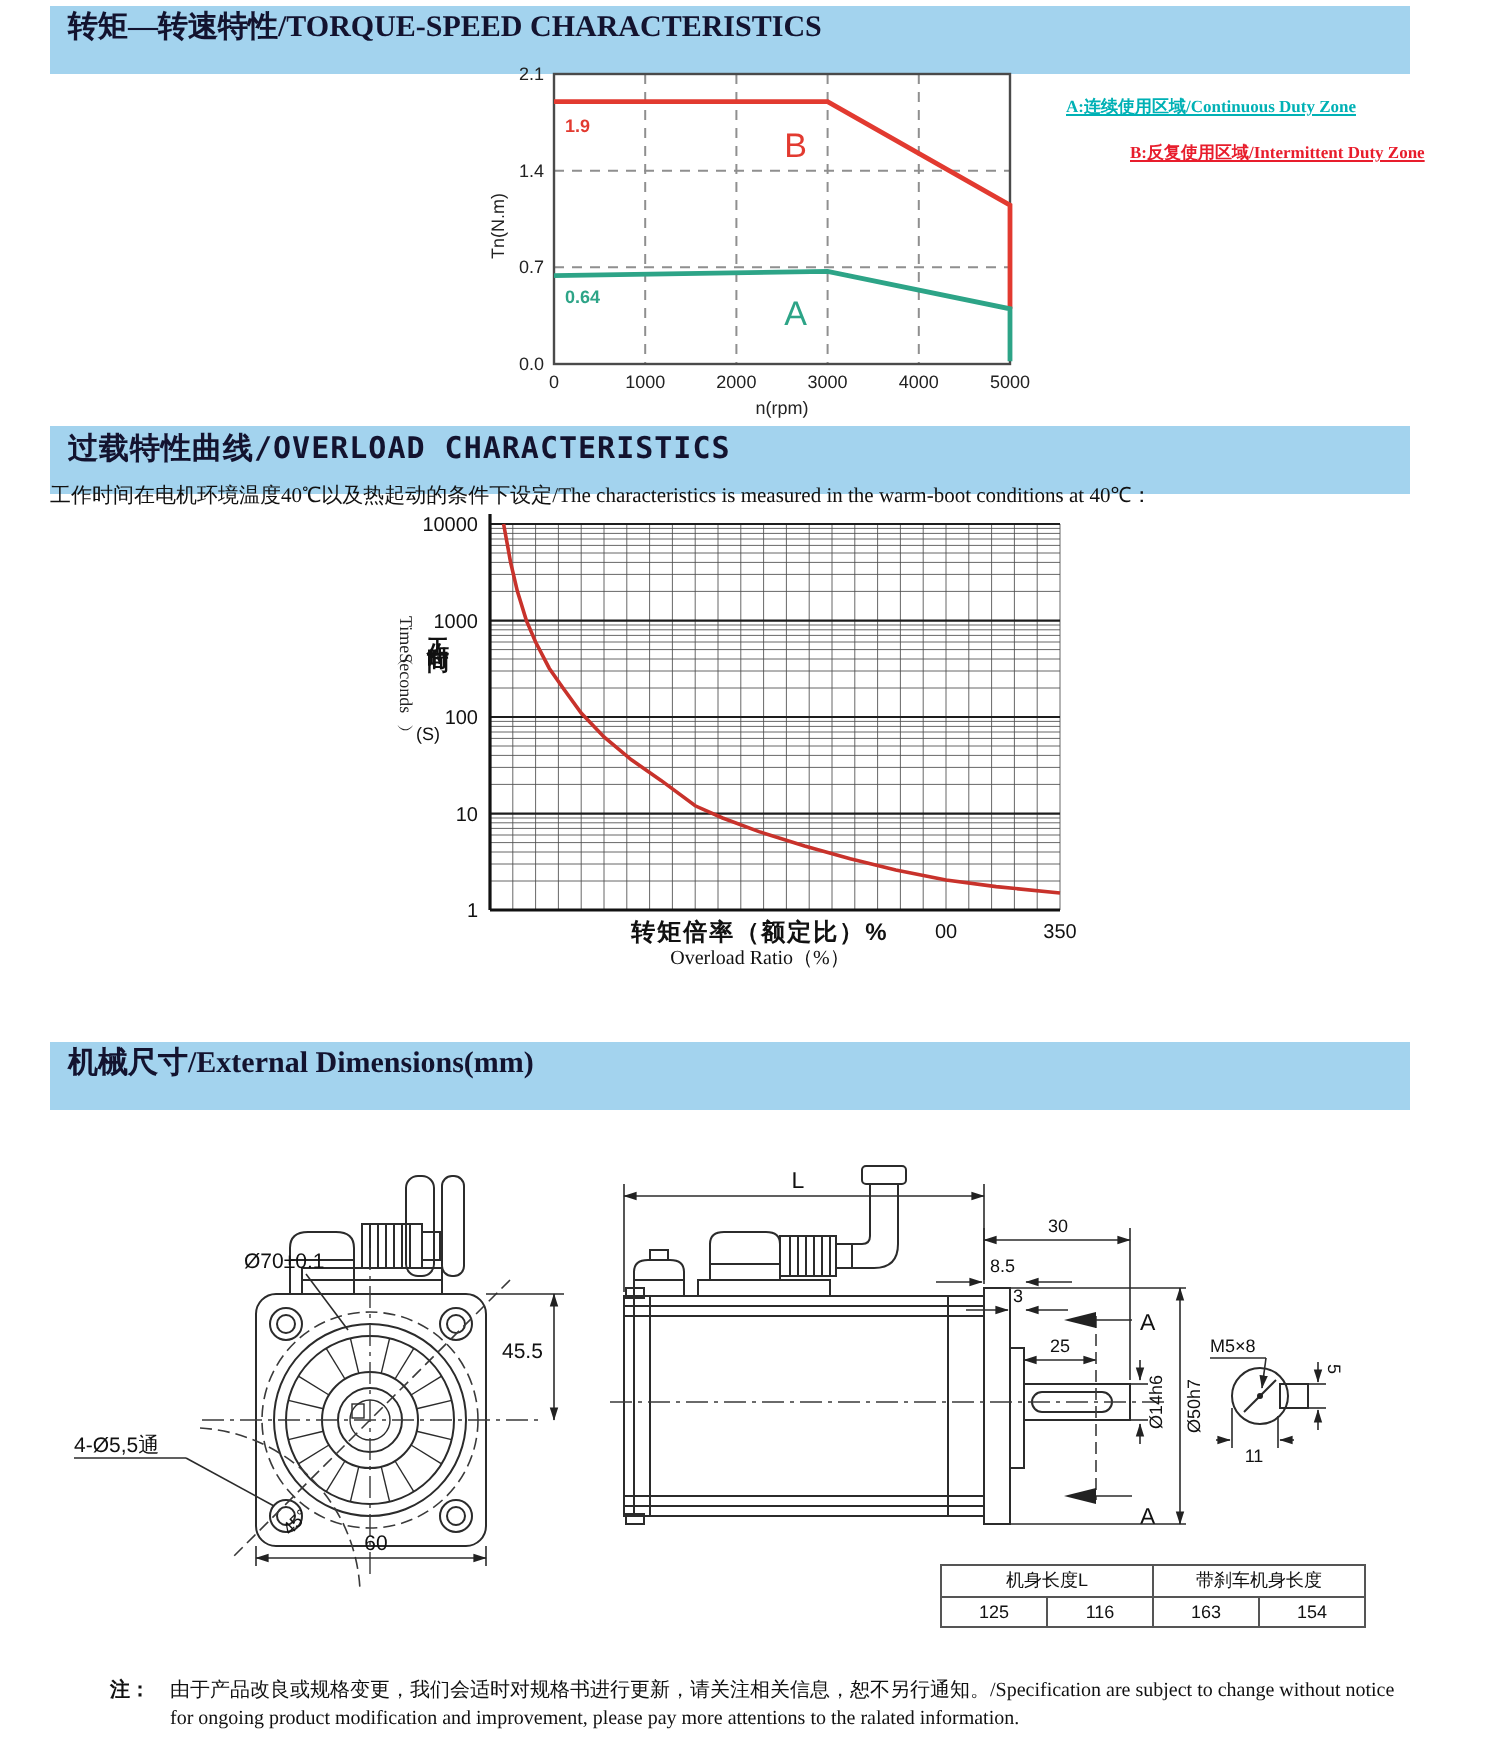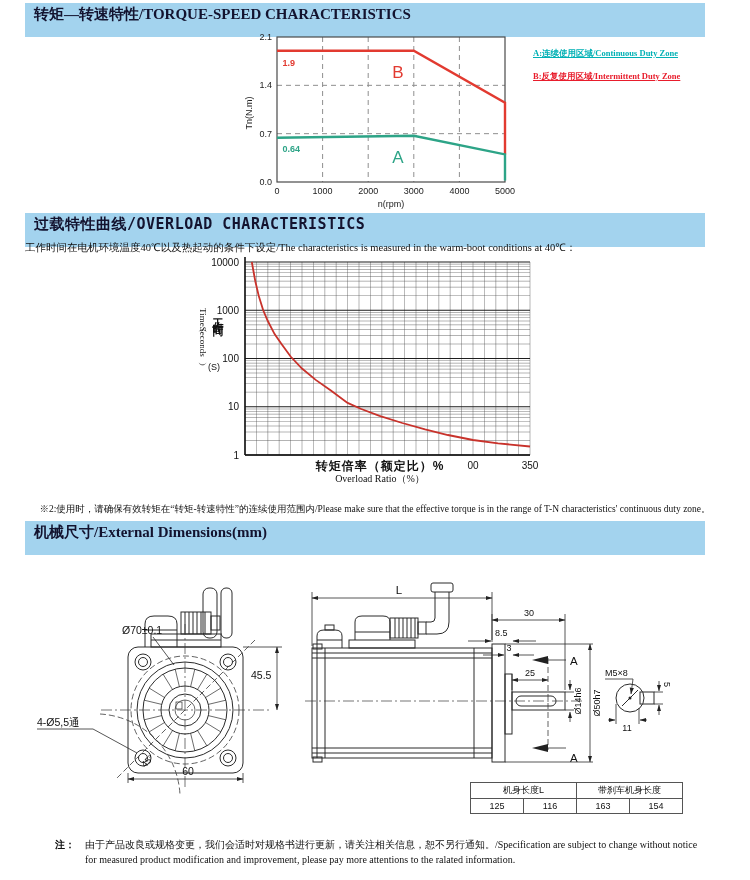--- a/index.html
+++ b/index.html
@@ -78,21 +78,21 @@
       <polyline points="37.0,22.8 173.8,22.8 265.0,74.6 265.0,126.4" fill="none" stroke="#e23a30" stroke-width="2.4"></polyline>
       <text x="42.472" y="38.000000000000014" fill="#e23a30" class="vl">1.9</text>
       <text x="157.84" y="50.42857142857143" fill="#e23a30" class="nl">B</text>
       <polyline points="37.0,109.8 173.8,107.7 265.0,126.4 265.0,152.6" fill="none" stroke="#2da487" stroke-width="2.4"></polyline>
       <text x="42.472" y="123.61904761904762" fill="#2da487" class="vl">0.64</text>
       <text x="157.84" y="134.66666666666666" fill="#2da487" class="nl">A</text>
     </svg>
 
   <div class="legend">
     <div style="color: rgb(0, 177, 181);">A:连续使用区域/Continuous Duty Zone</div>
-    <div style="color: rgb(232, 29, 44);">B:反复使用区域/Intermittent Duty Zone</div>
+    <div style="color: rgb(232, 29, 44); margin-left: 32px;">B:反复使用区域/Intermittent Duty Zone</div>
   </div>
 
   <div class="hdr mono" style="top:213px">过载特性曲线/OVERLOAD CHARACTERISTICS</div>
 
   <div class="subtitle">工作时间在电机环境温度40℃以及热起动的条件下设定/The characteristics is measured in the warm-boot conditions at 40℃：</div>
 
   <svg id="ol-svg" style="position:absolute;left:165px;top:252px" width="390" height="236" viewBox="0 0 390 236">
       <line x1="80.0" y1="10" x2="80.0" y2="203" class="g2"></line>
       <line x1="91.4" y1="10" x2="91.4" y2="203" class="g2"></line>
       <line x1="102.8" y1="10" x2="102.8" y2="203" class="g2"></line>
@@ -167,21 +167,20 @@
       <text x="308.0" y="217" class="tk2 mid">00</text>
       <text x="365.0" y="217" class="tk2 mid">350</text>
       <text x="215" y="218" class="cnt">转矩倍率（额定比）%</text>
       <text x="215" y="230" class="ent">Overload Ratio（%）</text>
     </svg>
 
   <div class="vlab en" style="left:196px;top:308px">Time（Seconds）</div>
   <div class="vlab cn" style="left:210px;top:310px">工作时间</div>
   <div class="slab" style="left:208px;top:362px">(S)</div>
 
-  <div class="fn" style="top:503px">※2:使用时，请确保有效转矩在“转矩-转速特性”的连续使用范围内/Please make sure that the effective torque is in the range of T-N characteristics' continuous duty zone。</div>
 
   <div class="hdr" style="top:521px">机械尺寸/External Dimensions(mm)</div>
 
   <svg style="position:absolute;left:25px;top:552px" width="700" height="242" viewBox="0 0 700 242">
     <defs>
       <marker id="ar" viewBox="0 0 10 8" markerWidth="9" markerHeight="7" refX="9" refY="4" orient="auto-start-reverse">
           <path d="M0,1 L9.5,4 L0,7 Z" fill="#222"></path>
         </marker>
     </defs>
 
@@ -395,17 +394,17 @@
       <td>163</td>
       <td>154</td>
     </tr>
   </tbody>
     </table>
 
   <div class="note">
     <div class="lbl">注：</div>
     <div class="body">
       <div>由于产品改良或规格变更，我们会适时对规格书进行更新，请关注相关信息，恕不另行通知。/Specification are subject to change without notice</div>
-      <div>for measured product modification and improvement, please pay more attentions to the ralated information.</div>
+      <div>for ongoing product modification and improvement, please pay more attentions to the ralated information.</div>
     </div>
   </div>
 
 </div>
 
 </body></html>

